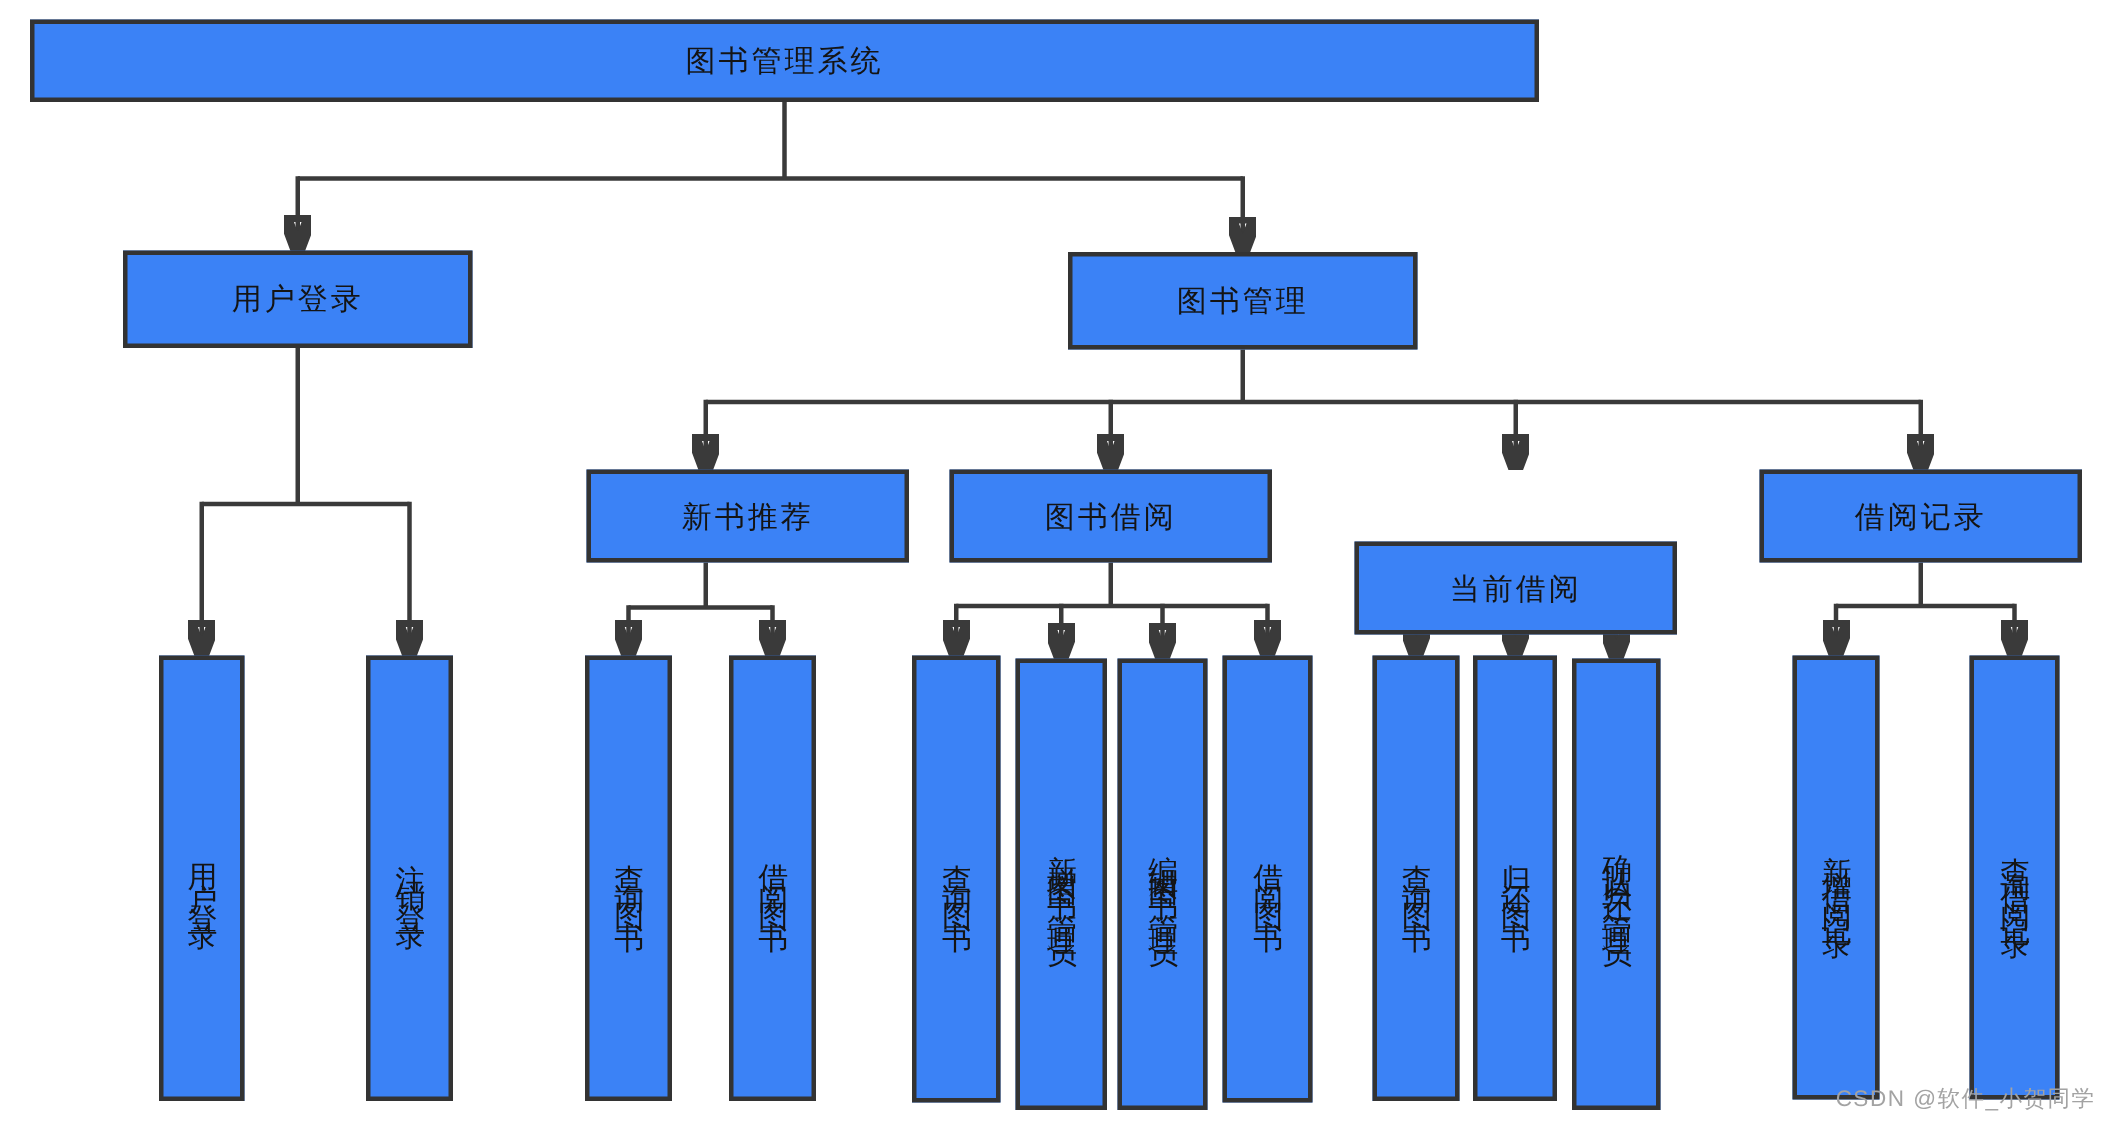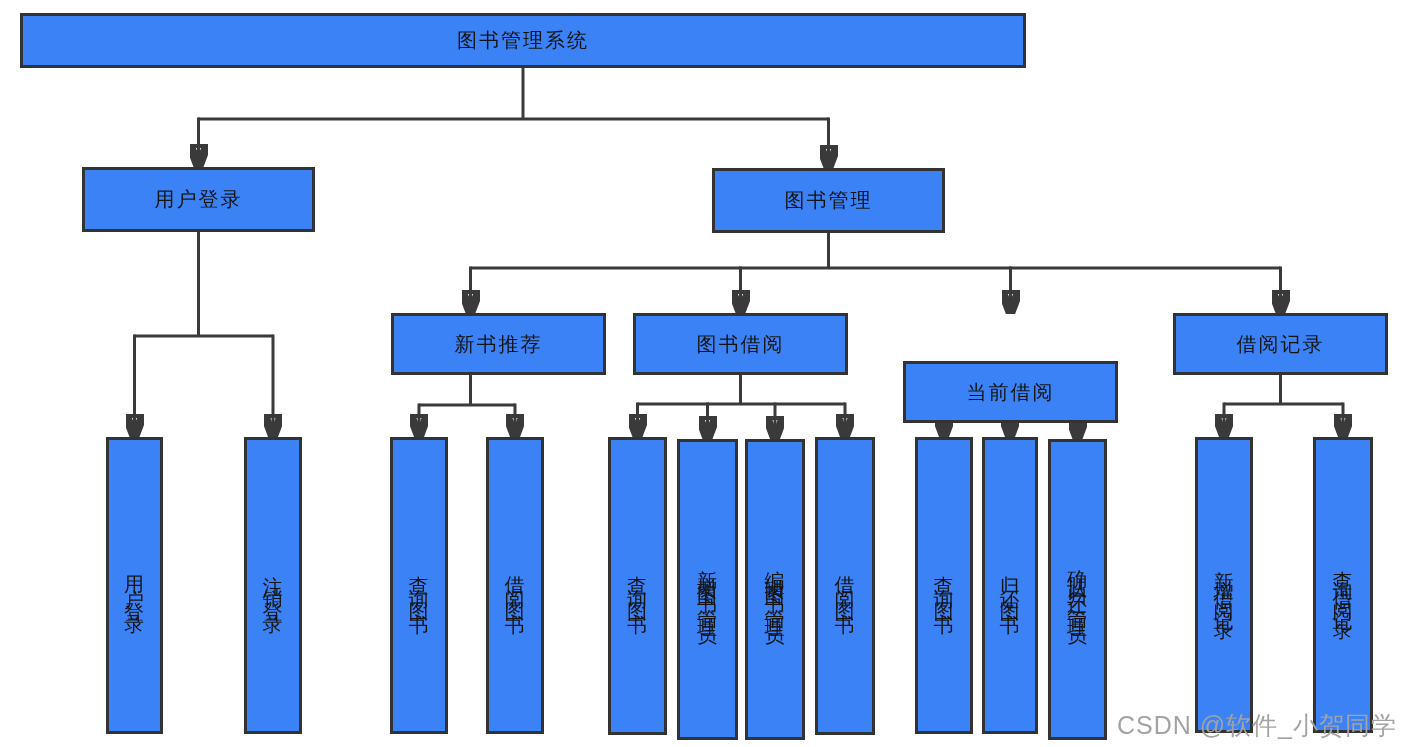--- a/index.html
+++ b/index.html
@@ -40,21 +40,21 @@
     line-height: 1;
     font-size: 20px;
   }
   .sp-a span { letter-spacing: 13px; }  
   .sp-b span { letter-spacing: 10px; }  
   .sp-c span { letter-spacing: 8px; }   
   .watermark {
     position: absolute;
     right: 8px;
     bottom: 5px;
-    font-size: 25px;
+    font-size: 15px;
     color: #a3a3a3;
     letter-spacing: 1px;
     z-index: 5;
     white-space: nowrap;
     text-align: center;
   }
 </style>
 </head>
 <body>
 

